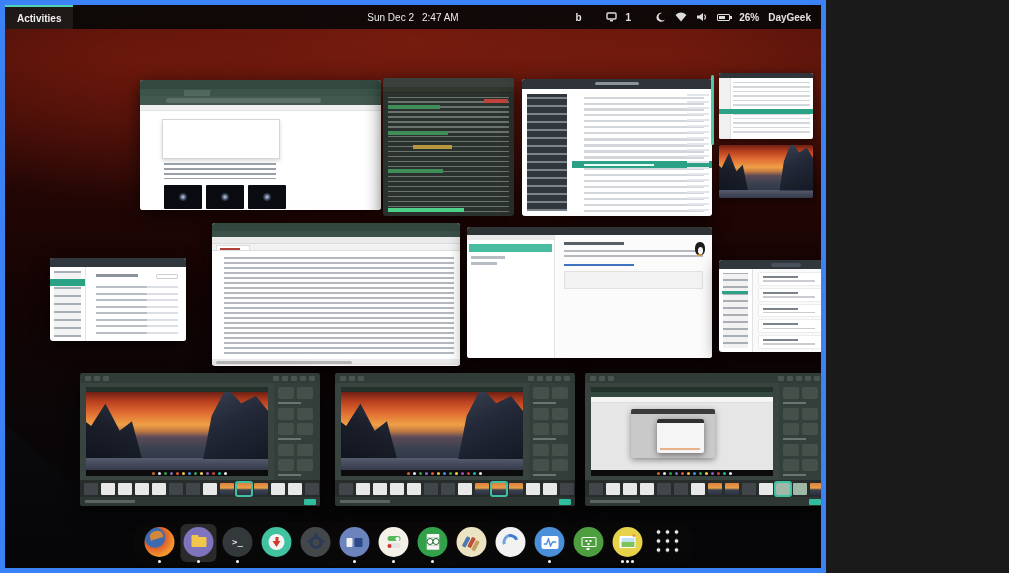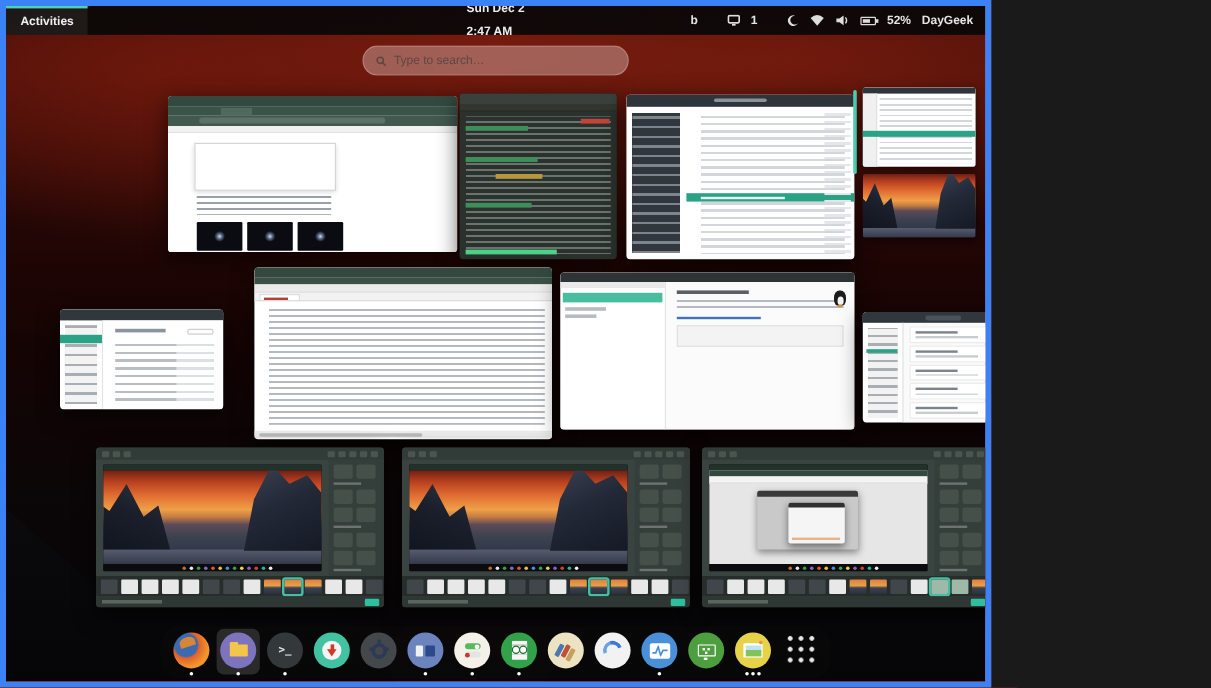--- a/index.html
+++ b/index.html
@@ -20,21 +20,21 @@
   .mtn.l { left:0; width:40%; height:32%; clip-path:polygon(0 100%,0 20%,22% 55%,38% 18%,58% 70%,75% 45%,100% 100%); }
   .mtn.r { right:0; width:45%; height:36%; clip-path:polygon(0 100%,18% 50%,35% 72%,52% 15%,70% 55%,88% 30%,100% 60%,100% 100%); }
 
   
   .topbar { position:absolute; top:0; left:0; right:0; height:24px; background:rgba(8,8,8,.92);
             display:flex; align-items:center; color:#e8e8e8; font-size:10px; z-index:50; }
   .activities { background:rgba(255,255,255,.07); border:none; border-top:2px solid #4fd2b4;
                 color:#f0f0f0; font-weight:bold; font-size:10px; height:24px; padding:0 12px;
                 font-family:inherit; cursor:pointer; }
   .clock { position:absolute; left:50%; transform:translateX(-50%); display:flex; gap:8px;
-           font-weight:bold; color:#ececec; cursor:pointer;flex-direction:column; }
+           font-weight:normal; color:#ececec; cursor:pointer; }
   .tray { margin-left:auto; display:flex; align-items:center; gap:9px; padding-right:10px; cursor:pointer; }
   .tray svg { display:block; }
   .tray .sep { width:6px; }
   .tray .txt { font-weight:bold; color:#e4e4e4; }
   .batt { width:13px; height:7px; border:1px solid #ddd; border-radius:1px; position:relative; }
   .batt::before { content:""; position:absolute; left:1px; top:1px; bottom:1px; width:55%; background:#ddd; }
   .batt::after { content:""; position:absolute; right:-3px; top:1px; width:2px; height:3px; background:#ddd; }
 
   
   .search { position:absolute; top:33px; left:50%; transform:translateX(-50%);
@@ -327,32 +327,25 @@
           <path d="M11 1.5a6.5 6.5 0 1 0 3.5 9.2A5.4 5.4 0 1 1 11 1.5z" fill="#ddd"></path>
         </svg>
       <svg width="12" height="10" viewBox="0 0 12 10">
           <path d="M0.5 3 Q6 -1.8 11.5 3 L6 9.5 Z" fill="#ddd"></path>
         </svg>
       <svg width="12" height="10" viewBox="0 0 12 10">
           <path d="M1 3.5h2.5L7 1v8L3.5 6.5H1z" fill="#ddd"></path>
           <path d="M8.5 2.5 Q10.5 5 8.5 7.5" stroke="#ddd" stroke-width="1.2" fill="none"></path>
         </svg>
       <span class="batt"></span>
-      <span class="txt">52%</span>
+      <span class="txt">26%</span>
       <span class="txt">DayGeek</span>
     </div>
   </div>
 
-  <div class="search">
-    <svg width="10" height="10" viewBox="0 0 12 12">
-        <circle cx="5" cy="5" r="3.4" fill="none" stroke="#5a4642" stroke-width="1.6"></circle>
-        <line x1="7.6" y1="7.6" x2="10.8" y2="10.8" stroke="#5a4642" stroke-width="1.6"></line>
-      </svg>
-    <input type="text" placeholder="Type to search…" style="">
-  </div>
 
   <div class="win" id="win-browser">
     <div class="bw-title"></div>
     <div class="bw-tabs">
         <i></i>
       </div>
     <div class="bw-nav">
         <i></i>
       </div>
     <div class="bw-bm"></div>

